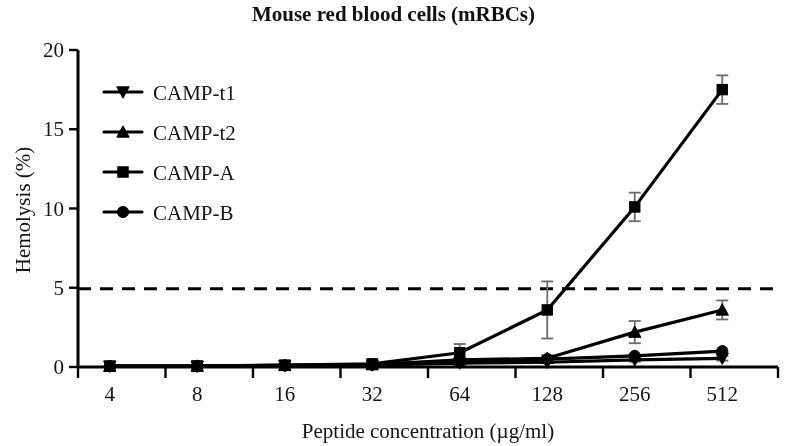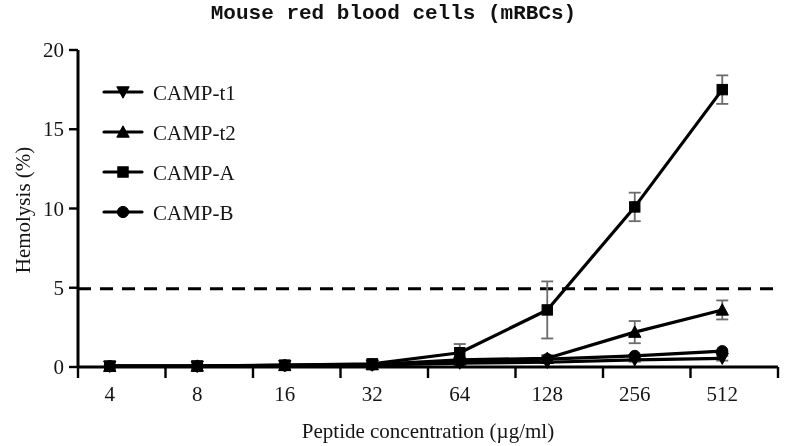--- a/index.html
+++ b/index.html
@@ -18,21 +18,20 @@
   #chart-title {
     position: absolute;
     left: 0;
     top: 2px;
     width: 787px;
     text-align: center;
     font-size: 21px;
     font-weight: bold;
     color: #111111;
     letter-spacing: 0px;
-    font-family: Liberation Mono, monospace;
   }
   #plot-svg {
     position: absolute;
     left: 0;
     top: 0;
   }
   .axis-tick-label {
     font-family: "Liberation Serif", "DejaVu Serif", serif;
     font-size: 21px;
     fill: #151515;

